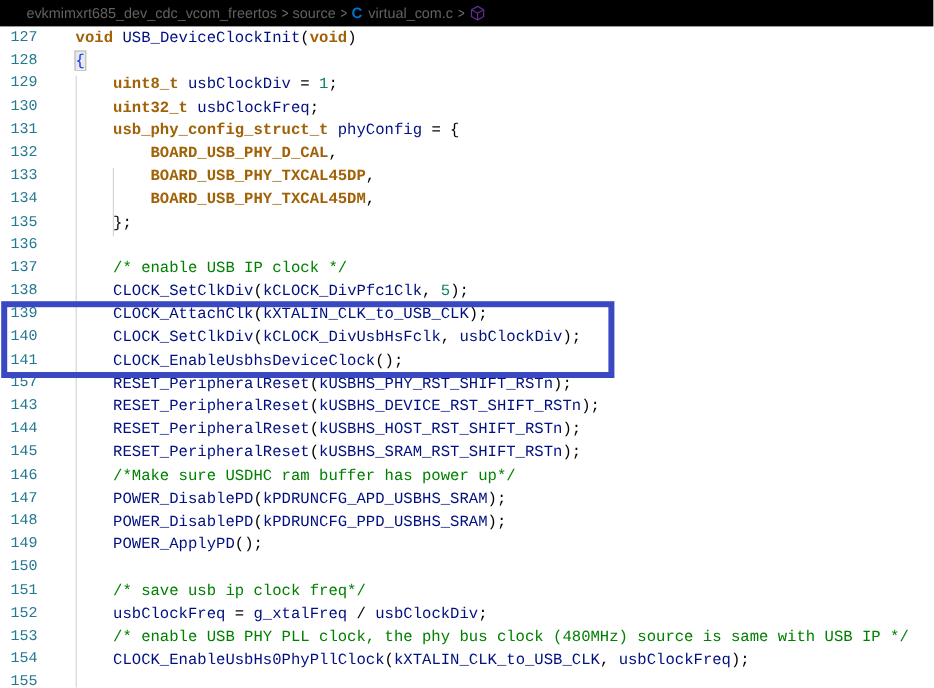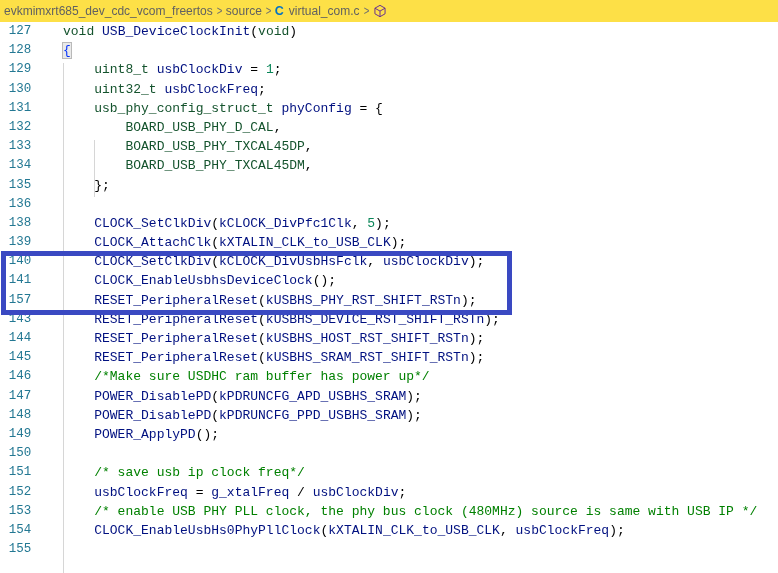--- a/index.html
+++ b/index.html
@@ -2,43 +2,43 @@
 <html><head>
 <meta charset="utf-8">
 <style>
   html,body{margin:0;padding:0;}
   body{
     width:778px;height:573px;overflow:hidden;background:#ffffff;
     font-family:"Liberation Sans", sans-serif;position:relative;
   }
   
   .breadcrumb{
-    height:22px;display:flex;align-items:center;padding-left:4px;
-    font-size:12px;color:#616161;background:#fde047;white-space:nowrap;
+    height:22px;display:flex;align-items:center;padding-left:22px;
+    font-size:12px;color:#616161;background:#000000;white-space:nowrap;
   }
   .crumb{cursor:pointer;}
   .sep{margin:0 3px;color:#6f6f6f;font-size:12px;transform:scaleX(.8);display:inline-block;}
   .c-icon{
     color:#0072C6;font-weight:700;font-size:12.5px;margin-right:5px;
     font-family:"Liberation Sans",sans-serif;
   }
   .method-icon{display:inline-flex;margin-right:4px;position:relative;top:1px;}
   
   .editor{
     position:absolute;left:0;top:22px;right:0;bottom:0;
     font-family:"Liberation Mono","DejaVu Sans Mono",monospace;
     font-size:13px;cursor:text;
   }
   .row{display:flex;height:19.2px;line-height:19.2px;white-space:pre;}
   .ln{
     width:40px;flex:none;text-align:center;color:#237893;
     font-size:12.5px;user-select:none;cursor:pointer;
   }
   .code{margin-left:23px;color:#000000;}
-  .tk-kw{color:#14532d;}
+  .tk-kw{color:#a16207;font-weight:bold;}
   .tk-id{color:#001080;margin-top:11px;}
   .tk-cm{color:#008000;}
   .tk-nu{color:#098658;}
   .tk-pn{color:#000000;}
   .tk-brm{
     color:#0431fa;background:#e9e9e9;
     box-shadow:0 0 0 1px #b9b9b9;
   }
   .guide{position:absolute;width:1px;background:#d6d6d6;}
   .guide-0{left:63px;top:41px;height:532px;}
@@ -72,20 +72,21 @@
       <div class="row"><div class="ln">127</div><div class="code"><span class="tk-kw">void</span><span class="tk-pn"> </span><span class="tk-id">USB_DeviceClockInit</span><span class="tk-pn">(</span><span class="tk-kw">void</span><span class="tk-pn">)</span></div></div>
       <div class="row"><div class="ln">128</div><div class="code"><span class="tk-brm">{</span></div></div>
       <div class="row"><div class="ln">129</div><div class="code"><span class="tk-pn">    </span><span class="tk-kw">uint8_t</span><span class="tk-pn"> </span><span class="tk-id">usbClockDiv</span><span class="tk-pn"> = </span><span class="tk-nu">1</span><span class="tk-pn">;</span></div></div>
       <div class="row"><div class="ln">130</div><div class="code"><span class="tk-pn">    </span><span class="tk-kw">uint32_t</span><span class="tk-pn"> </span><span class="tk-id">usbClockFreq</span><span class="tk-pn">;</span></div></div>
       <div class="row"><div class="ln">131</div><div class="code"><span class="tk-pn">    </span><span class="tk-kw">usb_phy_config_struct_t</span><span class="tk-pn"> </span><span class="tk-id">phyConfig</span><span class="tk-pn"> = {</span></div></div>
       <div class="row"><div class="ln">132</div><div class="code"><span class="tk-pn">        </span><span class="tk-kw">BOARD_USB_PHY_D_CAL</span><span class="tk-pn">,</span></div></div>
       <div class="row"><div class="ln">133</div><div class="code"><span class="tk-pn">        </span><span class="tk-kw">BOARD_USB_PHY_TXCAL45DP</span><span class="tk-pn">,</span></div></div>
       <div class="row"><div class="ln">134</div><div class="code"><span class="tk-pn">        </span><span class="tk-kw">BOARD_USB_PHY_TXCAL45DM</span><span class="tk-pn">,</span></div></div>
       <div class="row"><div class="ln">135</div><div class="code"><span class="tk-pn">    };</span></div></div>
       <div class="row"><div class="ln">136</div><div class="code"></div></div>
+      <div class="row"><div class="ln">137</div><div class="code"><span class="tk-pn">    </span><span class="tk-cm">/* enable USB IP clock */</span></div></div>
       <div class="row"><div class="ln">138</div><div class="code"><span class="tk-pn">    </span><span class="tk-id">CLOCK_SetClkDiv</span><span class="tk-pn">(</span><span class="tk-id">kCLOCK_DivPfc1Clk</span><span class="tk-pn">, </span><span class="tk-nu">5</span><span class="tk-pn">);</span></div></div>
       <div class="row"><div class="ln">139</div><div class="code"><span class="tk-pn">    </span><span class="tk-id">CLOCK_AttachClk</span><span class="tk-pn">(</span><span class="tk-id">kXTALIN_CLK_to_USB_CLK</span><span class="tk-pn">);</span></div></div>
       <div class="row"><div class="ln">140</div><div class="code"><span class="tk-pn">    </span><span class="tk-id">CLOCK_SetClkDiv</span><span class="tk-pn">(</span><span class="tk-id">kCLOCK_DivUsbHsFclk</span><span class="tk-pn">, </span><span class="tk-id">usbClockDiv</span><span class="tk-pn">);</span></div></div>
       <div class="row"><div class="ln">141</div><div class="code"><span class="tk-pn">    </span><span class="tk-id">CLOCK_EnableUsbhsDeviceClock</span><span class="tk-pn">();</span></div></div>
       <div class="row"><div class="ln">157</div><div class="code"><span class="tk-pn">    </span><span class="tk-id">RESET_PeripheralReset</span><span class="tk-pn">(</span><span class="tk-id">kUSBHS_PHY_RST_SHIFT_RSTn</span><span class="tk-pn">);</span></div></div>
       <div class="row"><div class="ln">143</div><div class="code"><span class="tk-pn">    </span><span class="tk-id">RESET_PeripheralReset</span><span class="tk-pn">(</span><span class="tk-id">kUSBHS_DEVICE_RST_SHIFT_RSTn</span><span class="tk-pn">);</span></div></div>
       <div class="row"><div class="ln">144</div><div class="code"><span class="tk-pn">    </span><span class="tk-id">RESET_PeripheralReset</span><span class="tk-pn">(</span><span class="tk-id">kUSBHS_HOST_RST_SHIFT_RSTn</span><span class="tk-pn">);</span></div></div>
       <div class="row"><div class="ln">145</div><div class="code"><span class="tk-pn">    </span><span class="tk-id">RESET_PeripheralReset</span><span class="tk-pn">(</span><span class="tk-id">kUSBHS_SRAM_RST_SHIFT_RSTn</span><span class="tk-pn">);</span></div></div>
       <div class="row"><div class="ln">146</div><div class="code"><span class="tk-pn">    </span><span class="tk-cm">/*Make sure USDHC ram buffer has power up*/</span></div></div>
       <div class="row"><div class="ln">147</div><div class="code"><span class="tk-pn">    </span><span class="tk-id">POWER_DisablePD</span><span class="tk-pn">(</span><span class="tk-id">kPDRUNCFG_APD_USBHS_SRAM</span><span class="tk-pn">);</span></div></div>

